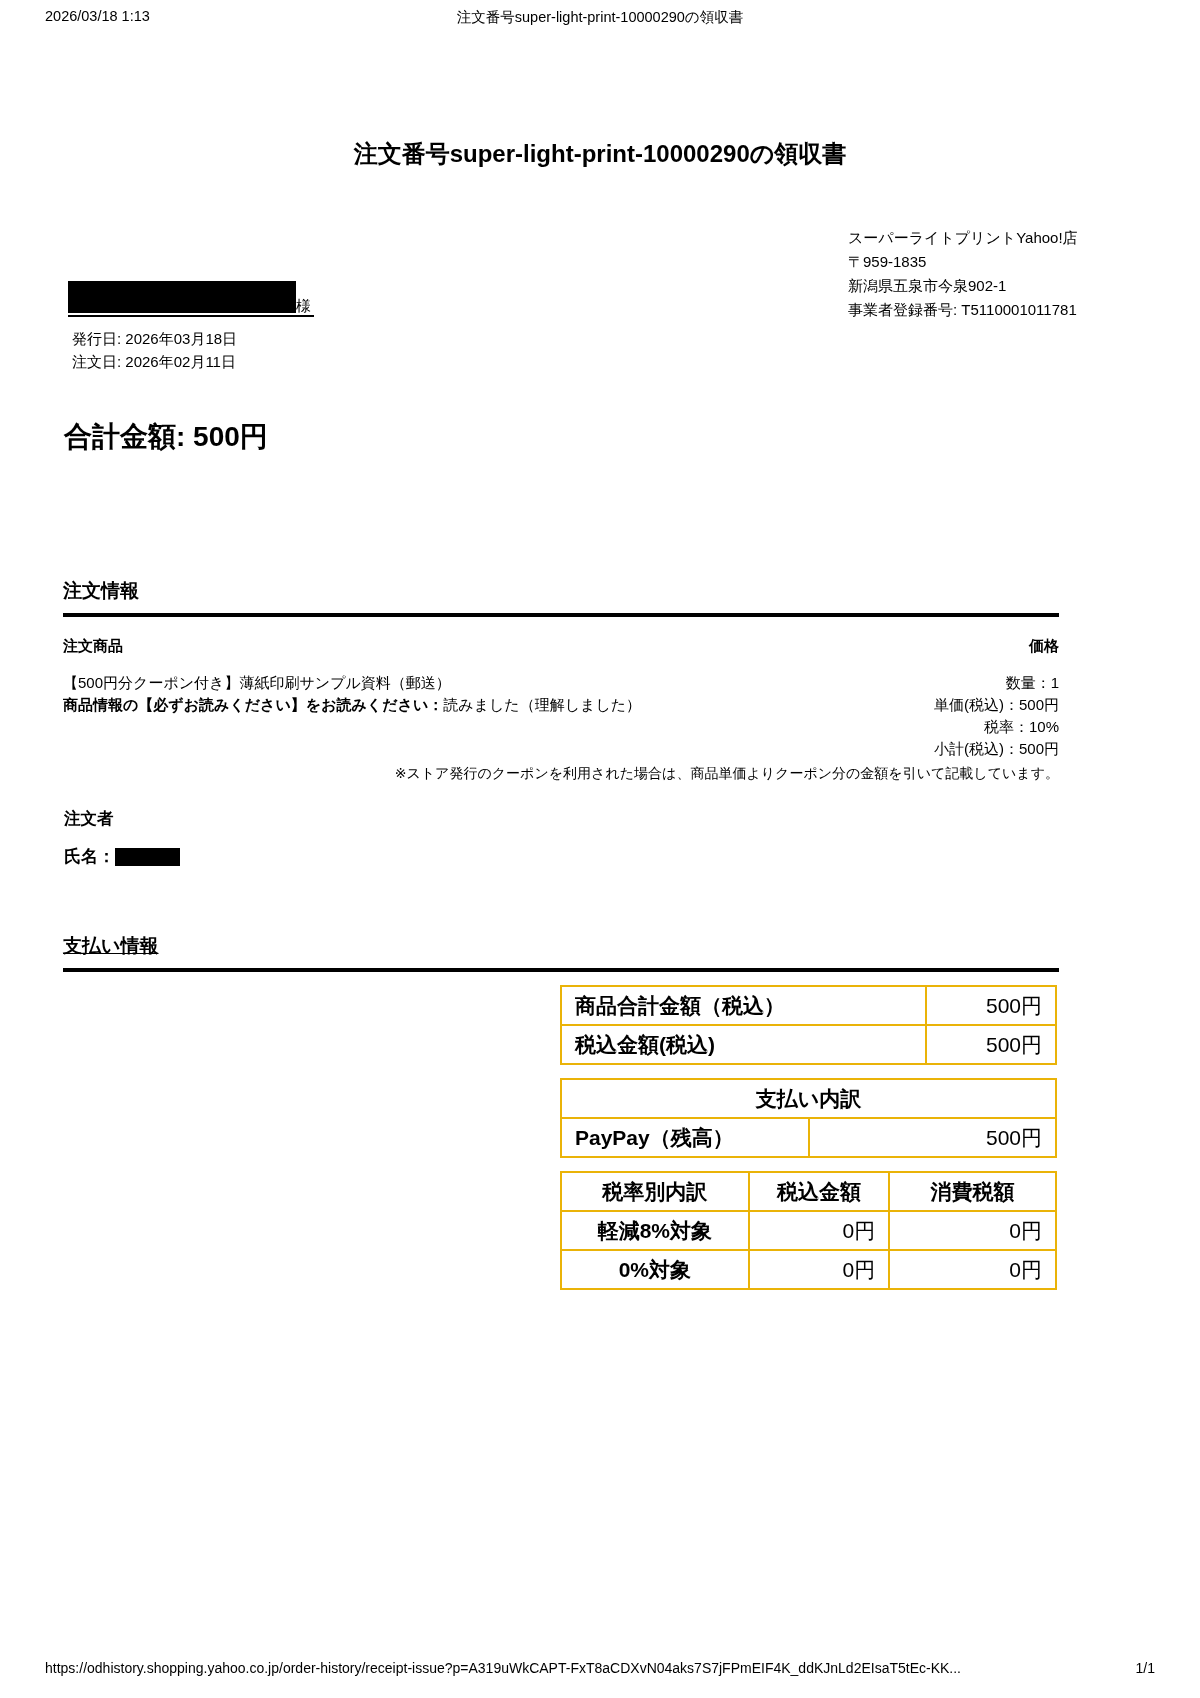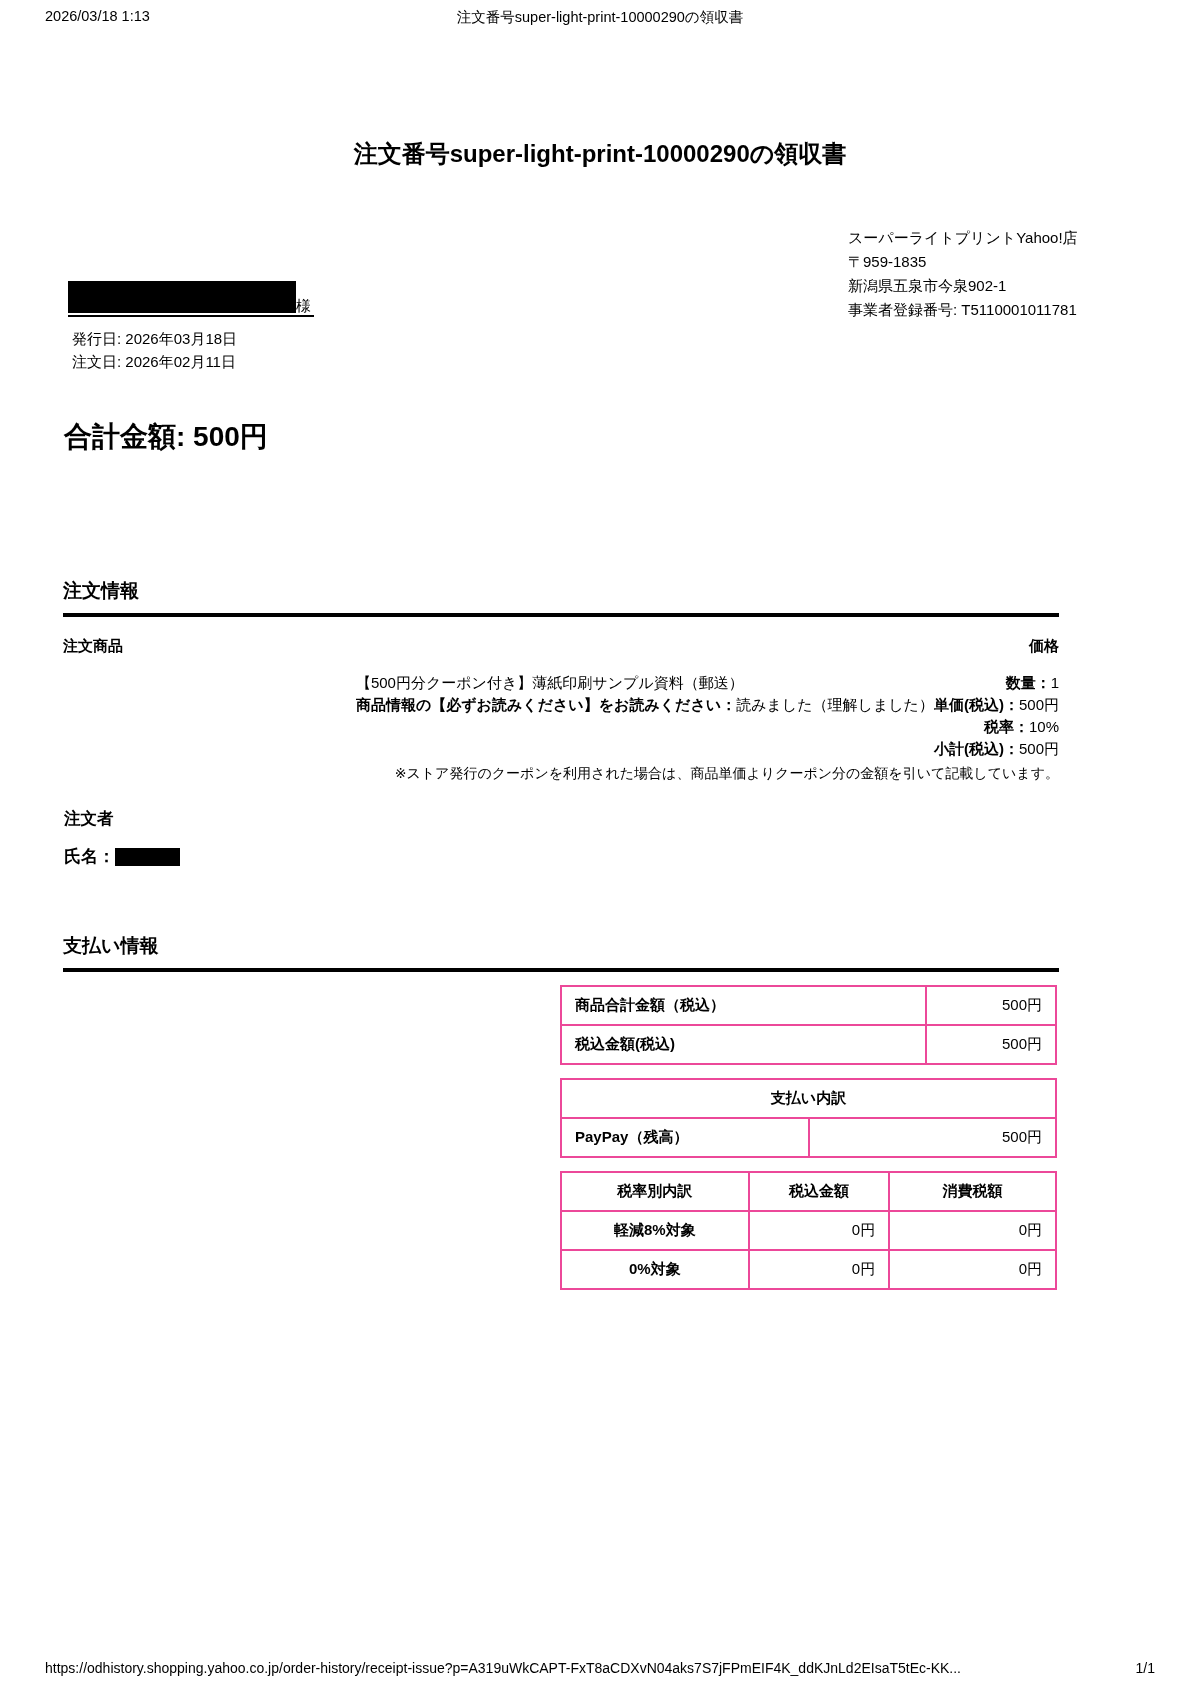--- a/index.html
+++ b/index.html
@@ -43,52 +43,52 @@
   
   .grand-total { top: 418px; left: 64px; font-size: 28px; font-weight: bold; }
 
   
   .section-heading {
     left: 63px; width: 996px;
     font-size: 19px; font-weight: bold;
     border-bottom: 4px solid #000; padding-bottom: 9px;
   }
   .sh-order { top: 578px; }
-  .sh-payment { top: 933px; }
+  .sh-payment { top: 933px; text-decoration: underline; }
 
   
   .order-cols-head {
     top: 637px; left: 63px; width: 996px;
     display: flex; justify-content: space-between;
     font-size: 15px; font-weight: bold;
   }
   .order-row {
     top: 672px; left: 63px; width: 996px;
-    display: flex; justify-content: flex-end;
+    display: flex; justify-content: space-between;
   }
   .product-lines { font-size: 15px; line-height: 22px; }
   .product-note b { font-weight: bold; }
   .detail-lines { text-align: right; font-size: 15px; line-height: 22px; white-space: nowrap; }
-  .detail-lines .lbl { font-weight: bold; }
+  .detail-lines .lbl { font-weight: normal; }
 
   .coupon-note {
     top: 765px; left: 63px; width: 996px;
     text-align: right; font-size: 14px;
   }
 
   
   .orderer-heading { top: 808px; left: 64px; font-size: 16.5px; font-weight: bold; }
   .orderer-name { top: 845px; left: 64px; display: flex; align-items: center; font-size: 17px; font-weight: bold; }
   .redact-orderer { width: 65px; height: 18px; background: #000; display: inline-block; }
 
   
   .pay-tables { top: 985px; left: 560px; width: 497px; }
   table { border-collapse: collapse; width: 100%; table-layout: fixed; }
   .pay-tables table { margin-bottom: 13px; }
-  td, th { border: 2px solid #ec4899; font-size: 15px; height: 39px; padding: 0 13px; }
+  td, th { border: 2px solid #eab308; font-size: 21px; height: 39px; padding: 0 13px; }
   .cell-label { font-weight: bold; text-align: left; }
   .cell-value { text-align: right; font-weight: normal; }
   .col-label { width: 365px; }
   .breakdown-head { text-align: center; font-weight: bold; }
   .tax-h { text-align: center; font-weight: bold; }
   .tax-cat { text-align: center; font-weight: bold; }
   .tax-col-1 { width: 171px; }
   .tax-col-2 { width: 128px; }
   .tax-col-3 { width: 152px; margin-top: 28px; }
 

